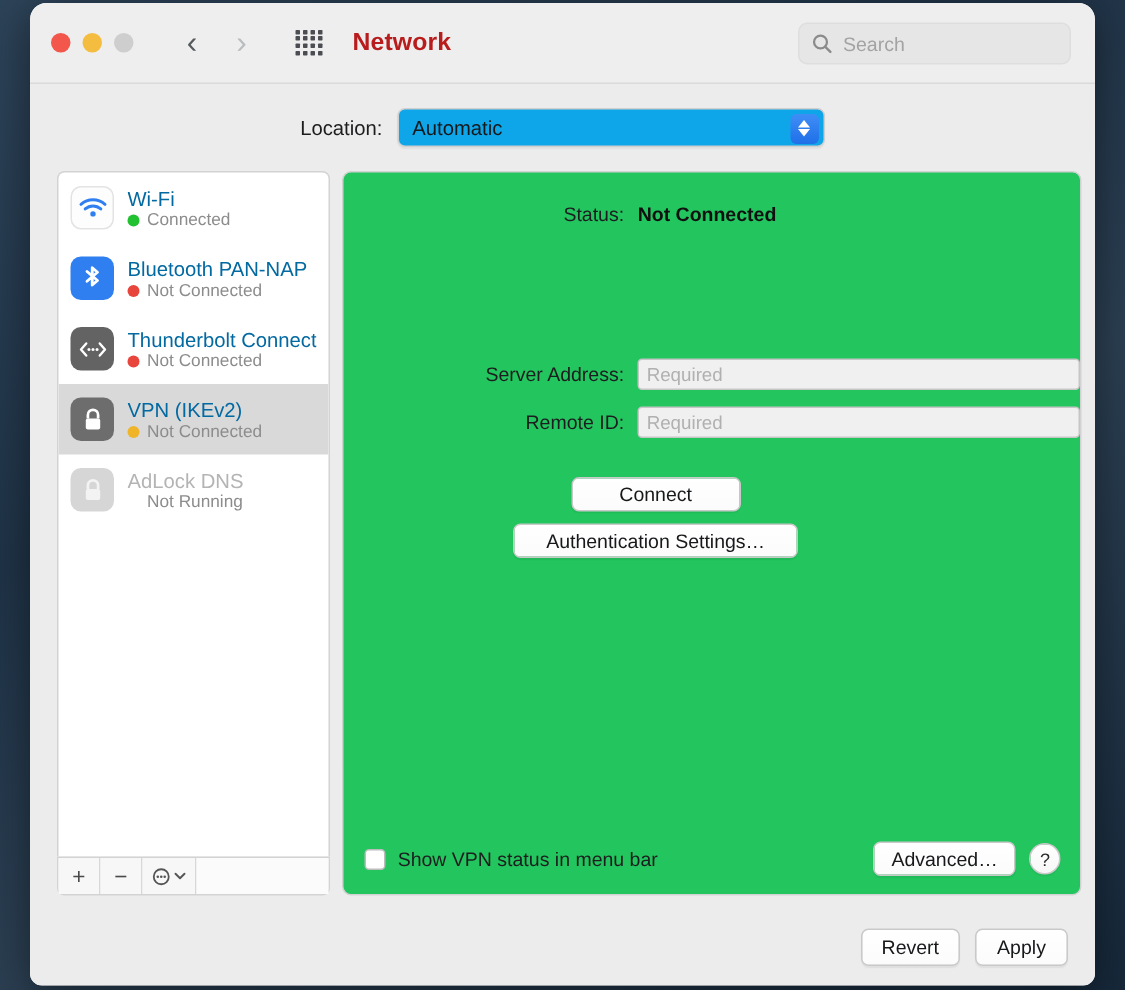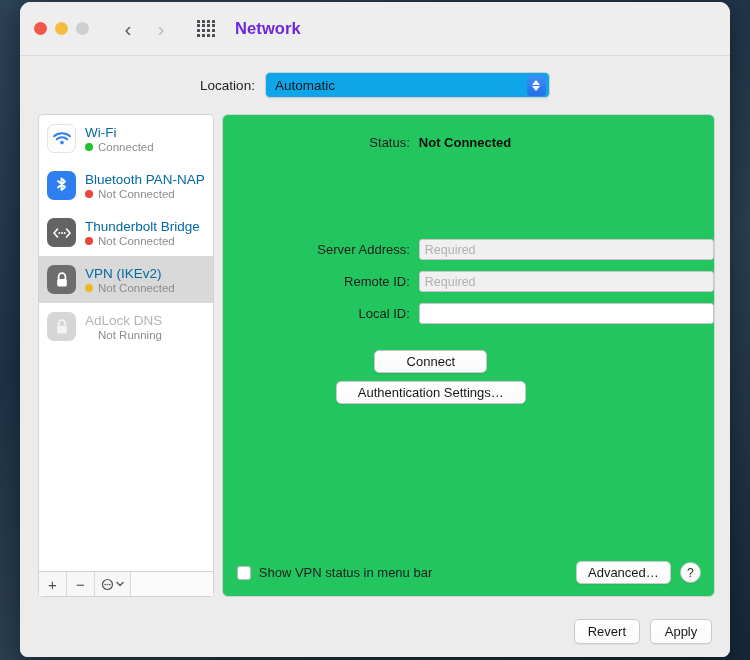--- a/index.html
+++ b/index.html
@@ -64,21 +64,21 @@
     gap: 1.5px;
     align-content: center;
     padding: 2px;
   }
   .grid-icon i { background: #4a4e52; width: 3px; height: 3px; border-radius: 0.5px; }
 
   .win-title {
     margin-left: 18px;
     font-size: 16.5px;
     font-weight: bold;
-    color: #6d28d9;
+    color: #b91c1c;
     letter-spacing: 0.1px;
   }
 
   .searchbox {
     position: absolute;
     right: 16px; top: 13px;
     width: 182px; height: 28px;
     background: #e6e6e6;
     border: 1px solid #dedede;
     border-radius: 6px;
@@ -373,20 +373,27 @@
           <i></i>
           <i></i>
           <i></i>
           <i></i>
           <i></i>
       </div>
     </div>
 
     <div class="win-title">Network</div>
 
+    <div class="searchbox">
+      <svg width="14" height="14" viewBox="0 0 14 14">
+        <circle cx="6" cy="6" r="4.3" fill="none" stroke="#8b8b8b" stroke-width="1.5"></circle>
+        <line x1="9.2" y1="9.2" x2="12.6" y2="12.6" stroke="#8b8b8b" stroke-width="1.6" stroke-linecap="round"></line>
+      </svg>
+      <span class="search-ph">Search</span>
+    </div>
   </div>
 
   <div class="content">
 
     <div class="location-row">
       <span class="location-label">Location:</span>
       <div class="popup">
         <span class="popup-value">Automatic</span>
         <span class="stepper">
           <span class="up"></span>
@@ -436,21 +443,21 @@
             <div class="svc-icon ic-tb">
               <svg width="22" height="14" viewBox="0 0 22 14">
                 <path d="M6.5 3L3 7l3.5 4" fill="none" stroke="#fff" stroke-width="1.6" stroke-linecap="round" stroke-linejoin="round"></path>
                 <path d="M15.5 3L19 7l-3.5 4" fill="none" stroke="#fff" stroke-width="1.6" stroke-linecap="round" stroke-linejoin="round"></path>
                 <circle cx="8.3" cy="7" r="1" fill="#fff"></circle>
                 <circle cx="11" cy="7" r="1" fill="#fff"></circle>
                 <circle cx="13.7" cy="7" r="1" fill="#fff"></circle>
               </svg>
             </div>
             <div class="svc-text">
-              <span class="svc-name">Thunderbolt Bridge</span>
+              <span class="svc-name">Thunderbolt Connect</span>
               <span class="svc-status">
                 <span class="sdot" style="background:#e8453c"></span>
                 <span>Not Connected</span>
               </span>
             </div>
           </div>
 
           <div class="svc selected">
             <div class="svc-icon ic-vpn">
               <svg width="16" height="18" viewBox="0 0 16 18">
@@ -512,24 +519,20 @@
         <div class="form-row">
           <span class="form-label">Server Address:</span>
           <input class="field shaded" type="text" placeholder="Required" style="">
         </div>
 
         <div class="form-row">
           <span class="form-label">Remote ID:</span>
           <input class="field shaded" type="text" placeholder="Required" style="">
         </div>
 
-        <div class="form-row">
-          <span class="form-label">Local ID:</span>
-          <input class="field" type="text" placeholder="" style="">
-        </div>
 
         <div class="center-btns">
           <button class="btn btn-conn">Connect</button>
           <button class="btn btn-auth">Authentication Settings…</button>
         </div>
 
         <div class="detail-footer">
           <div class="checkrow">
             <span class="checkbox"></span>
             <span class="check-label">Show VPN status in menu bar</span>

